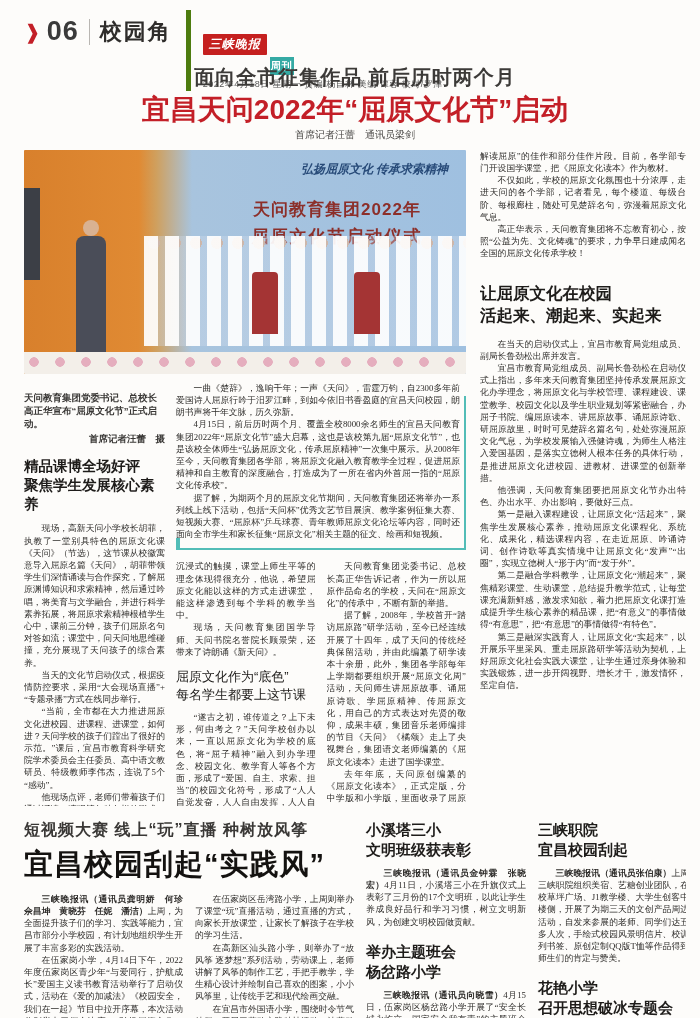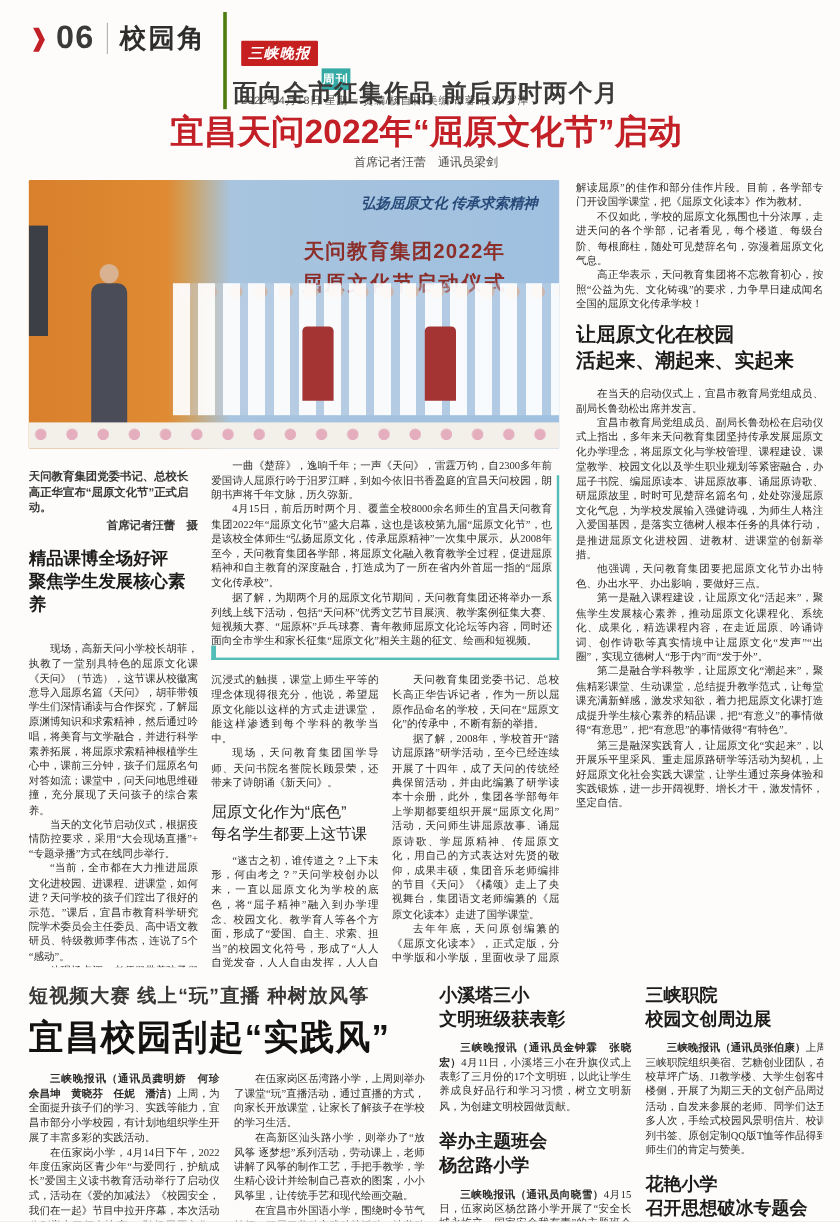--- a/index.html
+++ b/index.html
@@ -6,21 +6,21 @@
   .page{position:relative;width:700px;height:1018px;margin:0 auto;background:#fdfcfa;
         box-sizing:border-box;padding:10px 14px 8px 24px;overflow:hidden;
         font-family:"Liberation Serif",serif;color:#2e2c2a;}
   
   .masthead{display:flex;align-items:flex-start;gap:14px;height:46px;}
   .pageno-block{display:flex;align-items:center;gap:6px;padding-top:6px;}
   .arrow{color:#c31f27;font-size:20px;line-height:1;font-family:"Liberation Sans",sans-serif;}
   .page-no{font-size:27px;font-weight:bold;color:#3a3a3a;font-family:"Liberation Sans",sans-serif;letter-spacing:1px;}
   .vline{width:1px;height:26px;background:#b9b6b2;margin:0 4px;}
   .section-name{font-size:22px;font-weight:bold;color:#2f2d2b;font-family:"Liberation Sans",sans-serif;letter-spacing:2px;}
-  .brand-block{padding-top:4px;border-left:3px solid #4d7c0f;padding-left:12px;}
+  .brand-block{padding-top:4px;border-left:5px solid #4d7c0f;padding-left:12px;}
   .brand-row{display:flex;align-items:center;gap:3px;}
   .brand-red{background:#c5201f;color:#fff;font-weight:bold;font-size:12px;padding:2px 6px;
              font-style:italic;letter-spacing:1px;border-radius:1px;}
   .brand-teal{background:#35aaa4;color:#fff;font-weight:bold;font-size:10px;padding:2px 1px;letter-spacing:1px;margin-top:43px;}
   .dateline{margin-top:3px;font-size:9px;color:#555;font-family:"Liberation Sans",sans-serif;letter-spacing:.5px;}
   
   .kicker{text-align:center;font-size:20px;font-weight:bold;color:#3c3a38;
           font-family:"Liberation Sans",sans-serif;margin-top:8px;letter-spacing:1px;}
   .headline{text-align:center;font-size:28px;font-weight:bold;color:#c31f27;
             font-family:"Liberation Sans",sans-serif;margin:4px 0 2px 0;line-height:1.1;letter-spacing:0;}
@@ -49,34 +49,34 @@
              background:#4a4d58;border-radius:8px 8px 0 0;}
   .conductor::before{content:"";position:absolute;top:-16px;left:7px;width:16px;height:16px;border-radius:50%;background:#d9b292;}
   .flowers{position:absolute;left:0;right:0;bottom:0;height:22px;
            background:radial-gradient(circle 5px at 10px 10px,#e5aebe 90%,transparent) 0 0/26px 22px repeat-x,#f3efe9;}
   
   .below-photo{display:flex;gap:11px;margin-top:8px;height:424px;overflow:hidden;}
   .c1{width:141px;flex:none;}
   .caption{font-family:"Liberation Sans",sans-serif;font-weight:bold;font-size:9.5px;line-height:13px;color:#3a3836;}
   .caption .credit{display:block;text-align:right;margin-top:2px;}
   .subhead-a{font-family:"Liberation Sans",sans-serif;font-weight:bold;color:#1e1c1a;
-             font-size:14.5px;line-height:19px;margin:12px 0 20px 0;}
+             font-size:14.5px;line-height:19px;margin:12px 0 8px 0;}
   .c23{flex:1;display:flex;flex-direction:column;}
   .intro{position:relative;padding:0 6px 8px 0;margin-bottom:10px;border-bottom:2px solid #53bdb7;}
   .intro::after{content:"";position:absolute;right:-1px;top:14px;bottom:-2px;width:3px;background:#53bdb7;}
   .intro::before{content:"";position:absolute;left:0;bottom:-2px;width:4px;height:12px;background:#53bdb7;}
   .bc{display:flex;gap:11px;flex:1;overflow:hidden;}
   .colB,.colC{flex:1;overflow:hidden;}
   .subhead-b{font-family:"Liberation Sans",sans-serif;font-weight:normal;color:#1e1c1a;
              font-size:13px;line-height:18px;margin:10px 0 7px 0;}
   
   .col-d{flex:1;overflow:hidden;height:652px;}
   .col-d p{font-size:10.5px;line-height:14.6px;}
-  .subhead-d{font-family:Liberation Serif, serif;font-weight:bold;color:#1e1c1a;
-             font-size:16.5px;line-height:22px;margin:8px 0 10px 0;}
+  .subhead-d{font-family:Liberation Mono, monospace;font-weight:bold;color:#1e1c1a;
+             font-size:16.5px;line-height:22px;margin:24px 0 10px 0;}
   
   p.body{margin:0;text-indent:2em;text-align:justify;font-size:8.8px;line-height:12.2px;color:#2e2c2a;}
   
   .bottom{display:flex;gap:12px;margin-top:14px;height:232px;overflow:hidden;}
   .b-left{width:330px;flex:none;}
   .b-kicker{font-family:"Liberation Sans",sans-serif;font-weight:bold;font-size:16px;color:#3a3836;letter-spacing:1px;}
   .b-headline{font-family:"Liberation Sans",sans-serif;font-weight:bold;font-size:29px;color:#141210;
               margin:4px 0 8px 0;letter-spacing:1px;}
   .b-cols{column-count:2;column-gap:12px;height:160px;overflow:hidden;}
   .b-col{width:160px;flex:none;}
@@ -210,21 +210,21 @@
       <div class="b-head mt">
         <div>举办主题班会</div>
         <div>杨岔路小学</div>
       </div>
       <p class="body" style="text-indent:2em"><span class="lead">三峡晚报讯（通讯员向晓雪）</span><span>4月15日，伍家岗区杨岔路小学开展了“安全长城永屹立，国家安全我有责”的主题班会活动，班会课上同学们通过认识国家安全宣传标示等，引导学生从小树立忧患意识，共同筑起守护国家安全的“钢铁长城”。</span></p>
     </div>
 
     <div class="b-col">
       <div class="b-head">
         <div>三峡职院</div>
-        <div>校园文创周边展</div>
+        <div>宜昌校园刮起</div>
       </div>
       <p class="body" style="text-indent:2em"><span class="lead">三峡晚报讯（通讯员张伯康）</span><span>上周，三峡职院组织美宿、艺糖创业团队，在学校草坪广场、J1教学楼、大学生创客中心楼侧，开展了为期三天的文创产品周边展活动，自发来参展的老师、同学们达五千多人次，手绘式校园风景明信片、校训系列书签、原创定制QQ版T恤等作品得到了师生们的肯定与赞美。</span></p>
       <div class="b-head mt">
         <div>花艳小学</div>
         <div>召开思想破冰专题会</div>
       </div>
 
     </div>
   </div>
 

